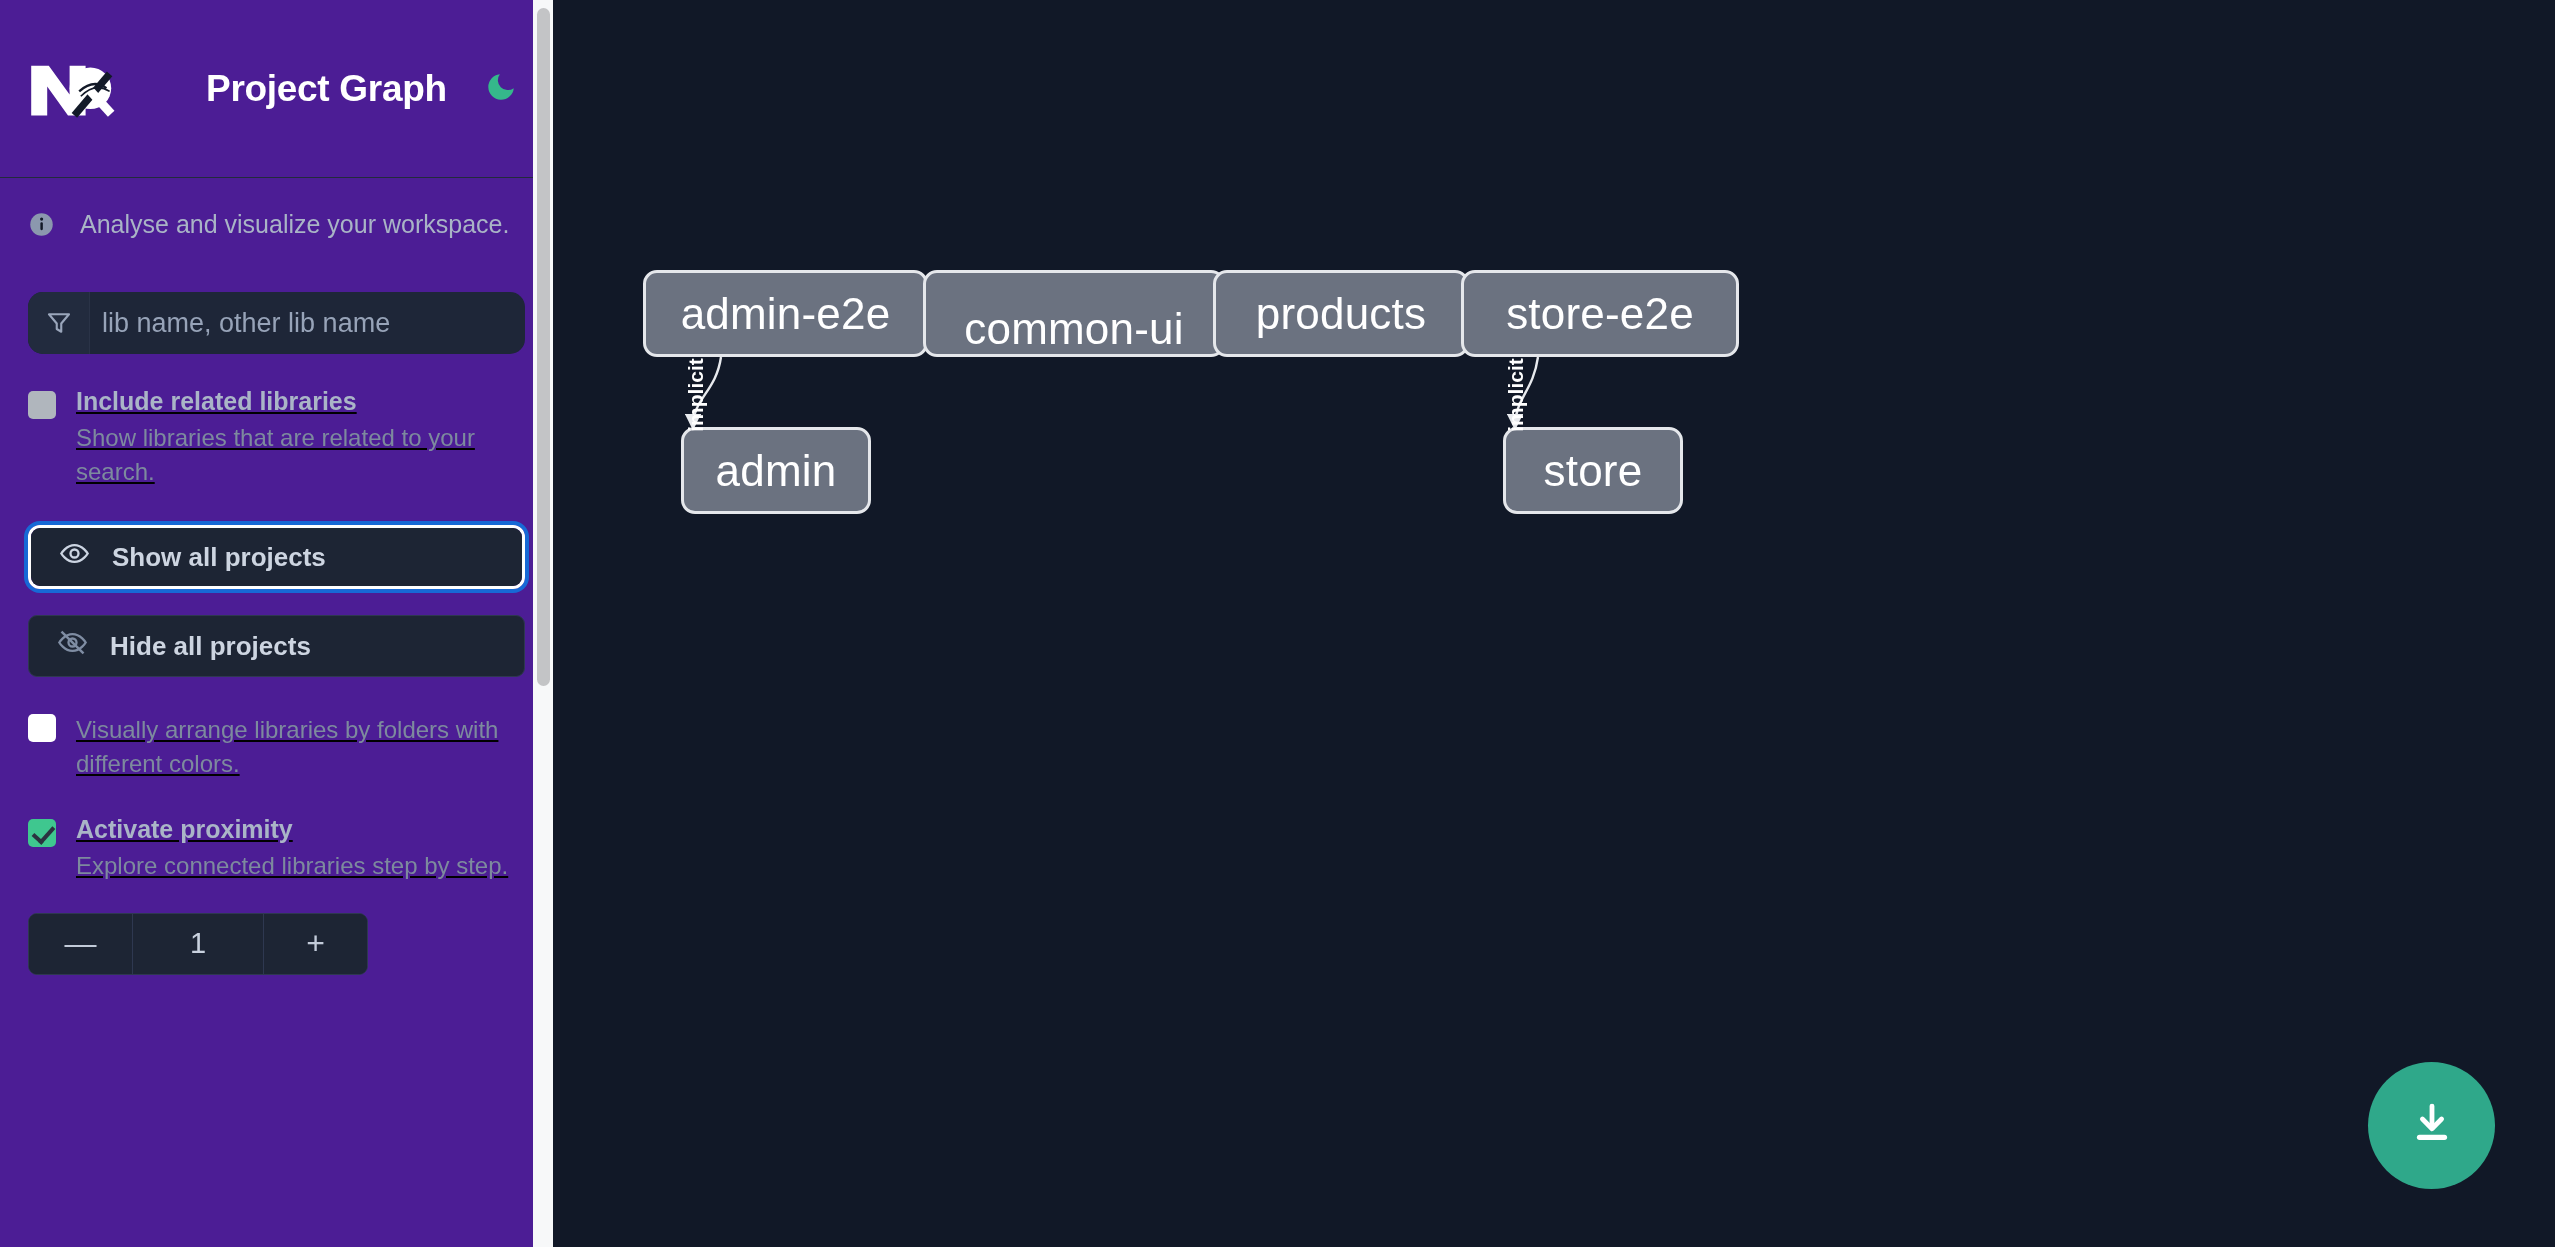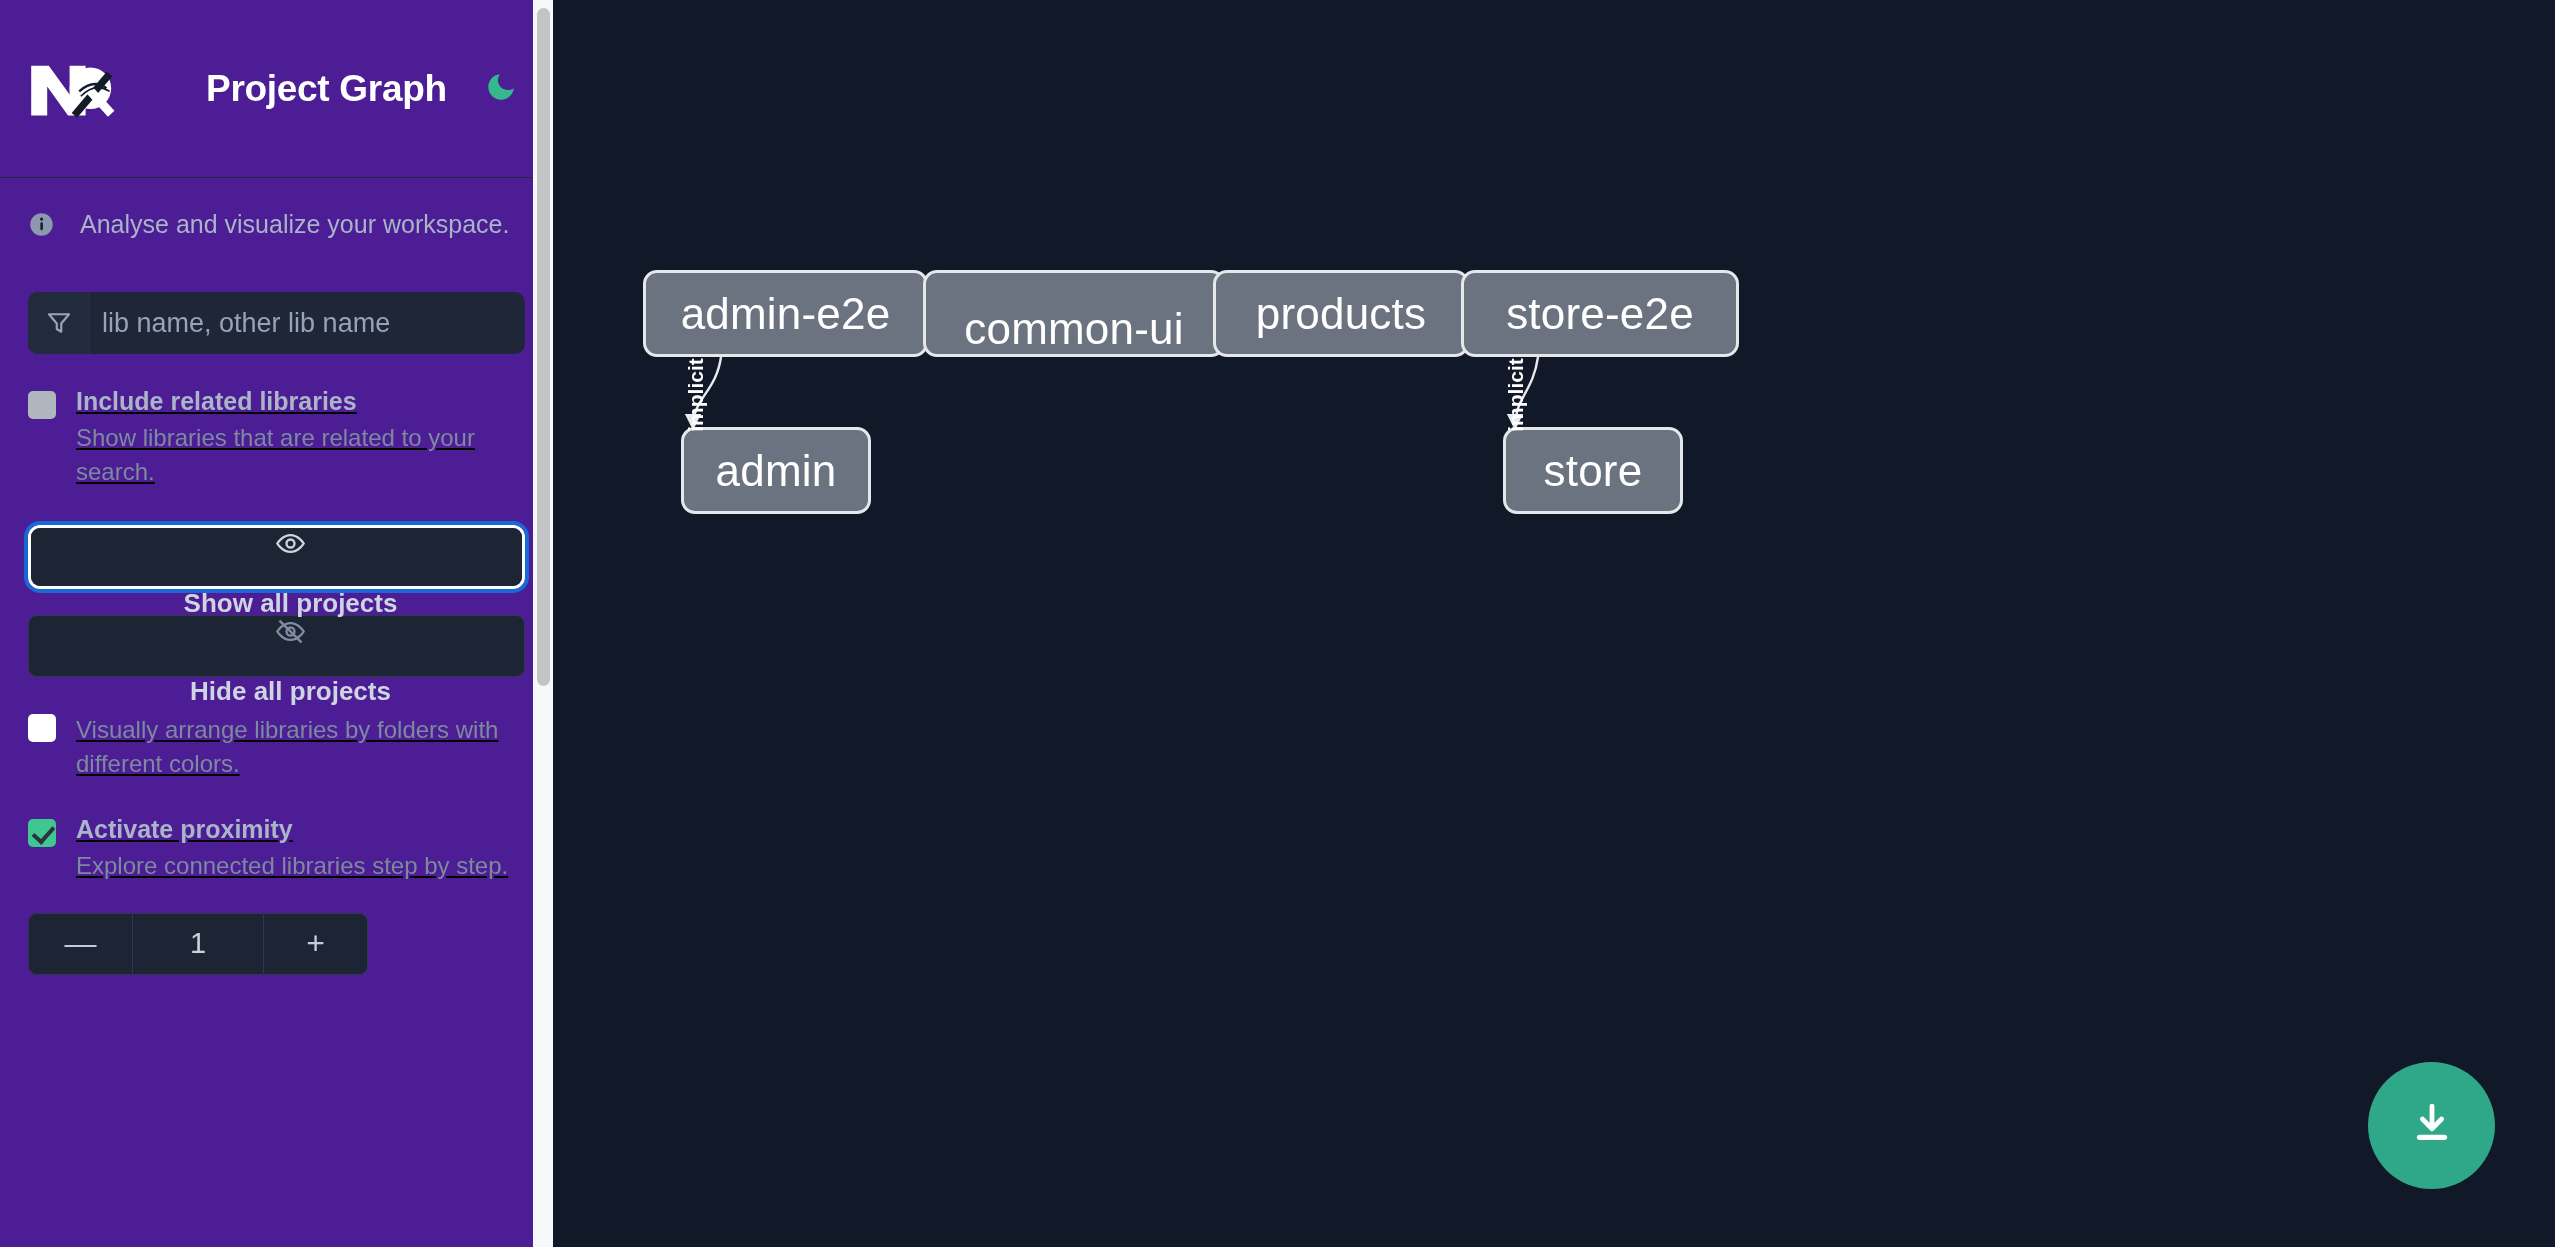--- a/index.html
+++ b/index.html
@@ -43,21 +43,21 @@
   }
   .info-icon { width: 27px; height: 27px; flex: 0 0 27px; }
   .subtitle-text { font-size: 25px; color: #a9b4c6; white-space: nowrap; }
 
   .sidebar-body { padding: 0 28px; }
 
   
   .search-wrap {
     display: flex; align-items: stretch;
     height: 62px; margin-top: 22px;
-    background: #1e2638; border-radius: 10px; overflow: hidden;
+    background: #1e2638; border-radius: 15px; overflow: hidden;
   }
   .search-icon-box {
     width: 62px; display: flex; align-items: center; justify-content: center;
     background: #222b3e; border-right: 1px solid #2a3347;
   }
   .search-input {
     flex: 1; background: transparent; border: none; outline: none;
     color: #c6cfdd; font-size: 27px; padding: 0 12px;
     font-family: "Liberation Sans", sans-serif;
   }
@@ -86,21 +86,20 @@
   
   .btn {
     display: flex; align-items: center; gap: 22px;
     height: 62px; width: 100%; padding-left: 28px;
     background: #1d2534; border: 1px solid #2b3purple;
     border: 1px solid #2e real;
     border: 1px solid #2e3850;
     border-radius: 9px; cursor: pointer;
     font-size: 26px; font-weight: 700; color: #cdd5e1;
     font-family: "Liberation Sans", sans-serif;
-    flex-direction: column;
   }
   .btn-show-wrap {
     margin-top: 36px;
     border: 3px solid #ffffff; border-radius: 12px;
     box-shadow: 0 0 0 4px #1769d6;
     padding: 0;
   }
   .btn-show-wrap .btn { border: none; border-radius: 9px; height: 58px; }
   .btn-hide { margin-top: 26px; }
 

